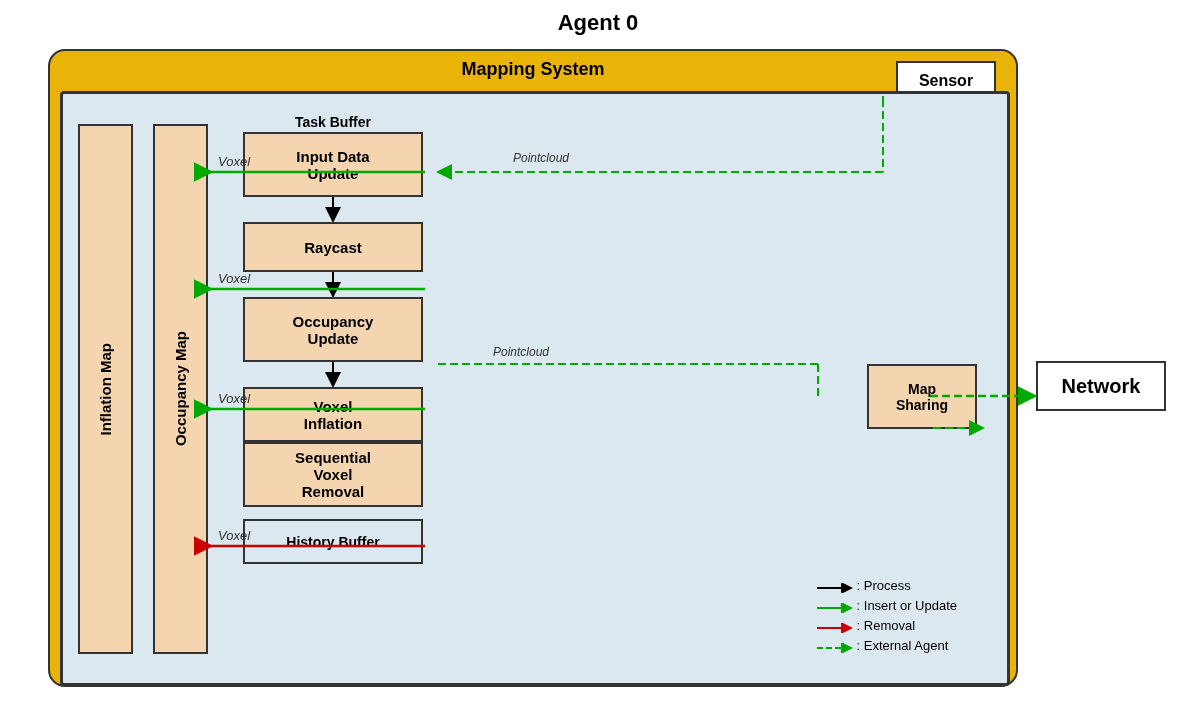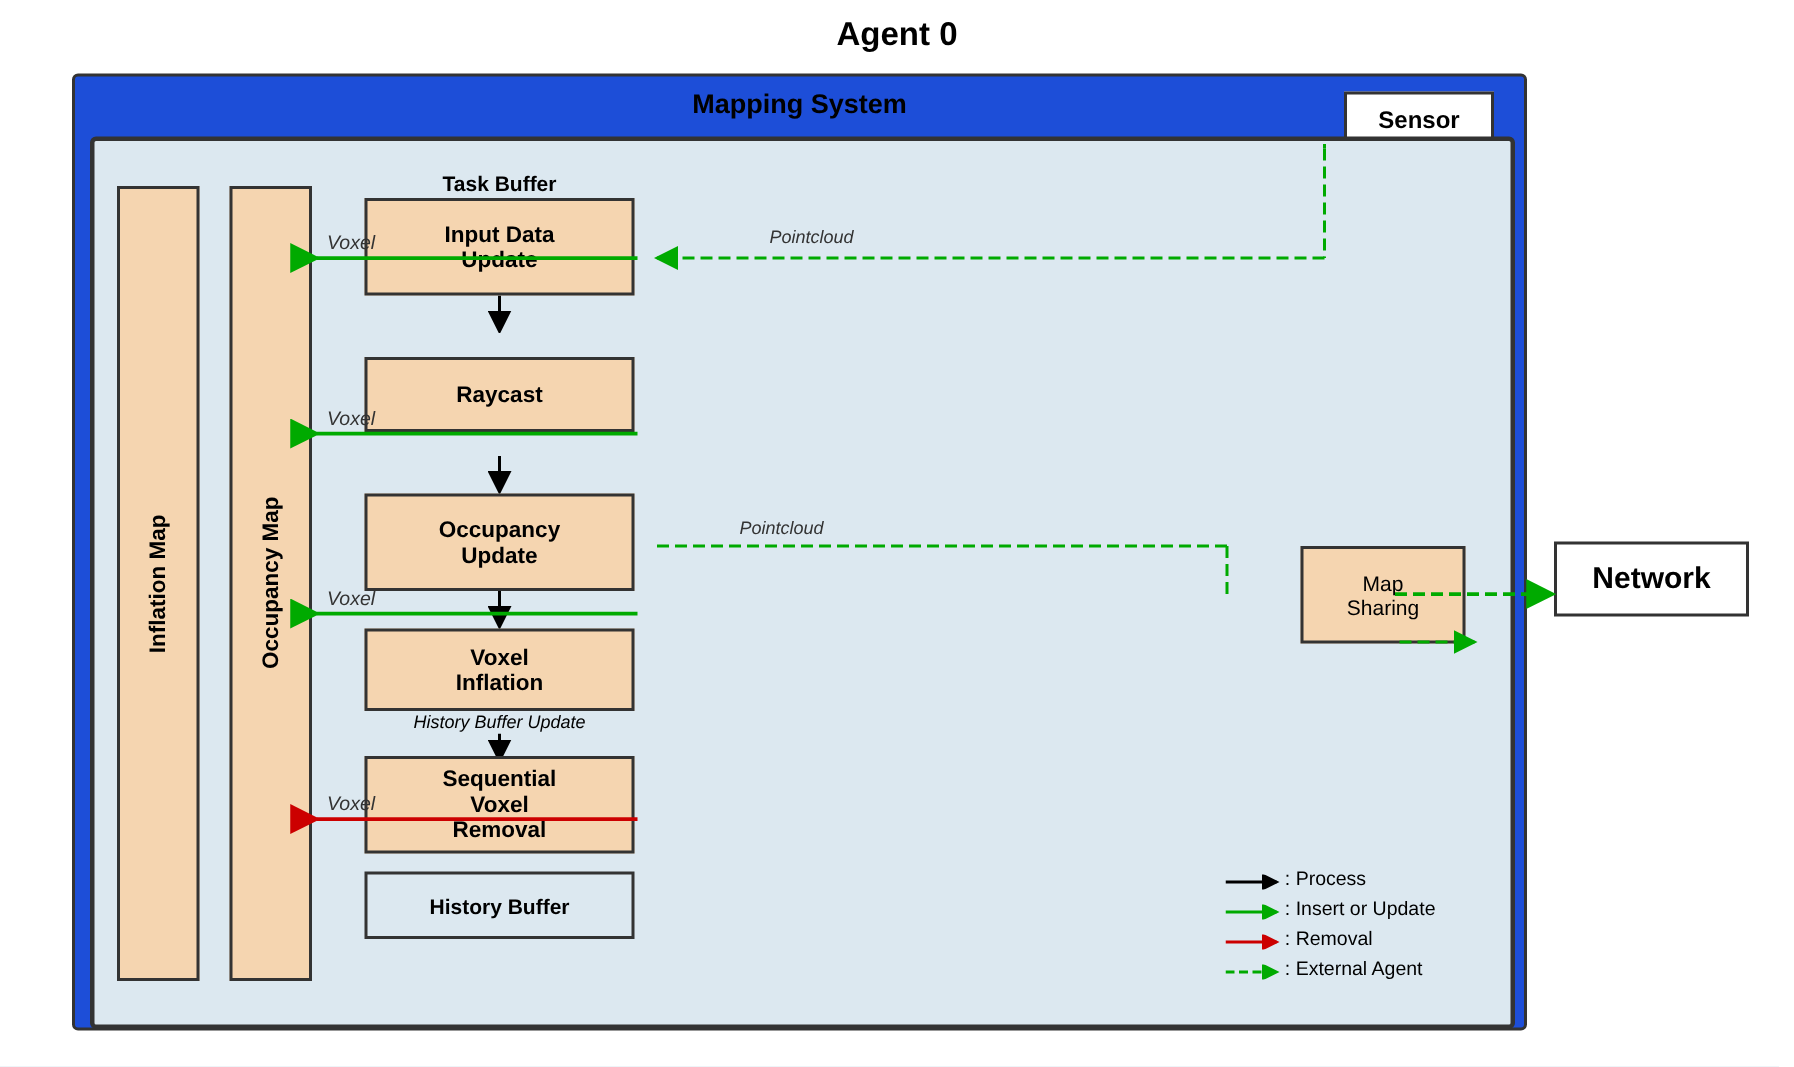--- a/index.html
+++ b/index.html
@@ -28,23 +28,23 @@
       height: 650px;
     }
 
     
     .mapping-system {
       position: absolute;
       top: 0;
       left: 0;
       width: 970px;
       height: 638px;
-      background: #1d4ed8;
-      border: 2px solid #333;
-      border-radius: 4px;
+      background: #eab308;
+      border: 2px solid #333;
+      border-radius: 17px;
     }
 
     .mapping-system-label {
       position: absolute;
       top: 8px;
       left: 50%;
       transform: translateX(-50%);
       font-size: 18px;
       font-weight: bold;
     }
@@ -151,21 +151,21 @@
 
     .input-data-update {
       width: 180px;
       height: 65px;
       margin: 0 auto;
     }
 
     .raycast {
       width: 180px;
       height: 50px;
-      margin: 16px auto;
+      margin: 0 auto;
     }
 
     .occupancy-update {
       width: 180px;
       height: 65px;
       margin: 0 auto;
     }
 
     .voxel-inflation {
       width: 180px;
@@ -205,21 +205,21 @@
       right: 30px;
       width: 110px;
       height: 65px;
       background: #f5d5b0;
       border: 2px solid #333;
       display: flex;
       align-items: center;
       justify-content: center;
       text-align: center;
       font-size: 14px;
-      font-weight: normal;
+      font-weight: bold;
     }
 
     
     .network-box {
       position: absolute;
       top: 283px;
       right: -155px;
       width: 130px;
       height: 50px;
       background: #fff;
@@ -311,31 +311,20 @@
           <svg width="20" height="25">
               <defs>
                 <marker id="ah3" markerWidth="8" markerHeight="8" refX="4" refY="4" orient="auto">
                   <path d="M0,0 L8,4 L0,8 Z" fill="#000"></path>
                 </marker>
               </defs>
               <line x1="10" y1="0" x2="10" y2="18" stroke="#000" stroke-width="2" marker-end="url(#ah3)"></line>
             </svg>
         </div>
         <div class="process-box voxel-inflation">Voxel<br>Inflation</div>
-        <div style="height: 30px; display:flex; align-items:center; justify-content:center; flex-direction:column;">
-          <span style="font-size:12px; font-style:italic; margin-bottom:1px;">History Buffer Update</span>
-          <svg width="20" height="18">
-              <defs>
-                <marker id="ah4" markerWidth="8" markerHeight="8" refX="4" refY="4" orient="auto">
-                  <path d="M0,0 L8,4 L0,8 Z" fill="#000"></path>
-                </marker>
-              </defs>
-              <line x1="10" y1="0" x2="10" y2="12" stroke="#000" stroke-width="2" marker-end="url(#ah4)"></line>
-            </svg>
-        </div>
         <div class="process-box sequential-voxel">Sequential<br>Voxel<br>Removal</div>
         <div style="height:12px;"></div>
         <div class="history-buffer-box" style="position:relative; left:0; bottom:0; width:180px; margin:0 auto;">History Buffer</div>
       </div>
 
       <div class="map-sharing">Map<br>Sharing</div>
 
       <svg class="diagram-svg">
         <defs>
 

